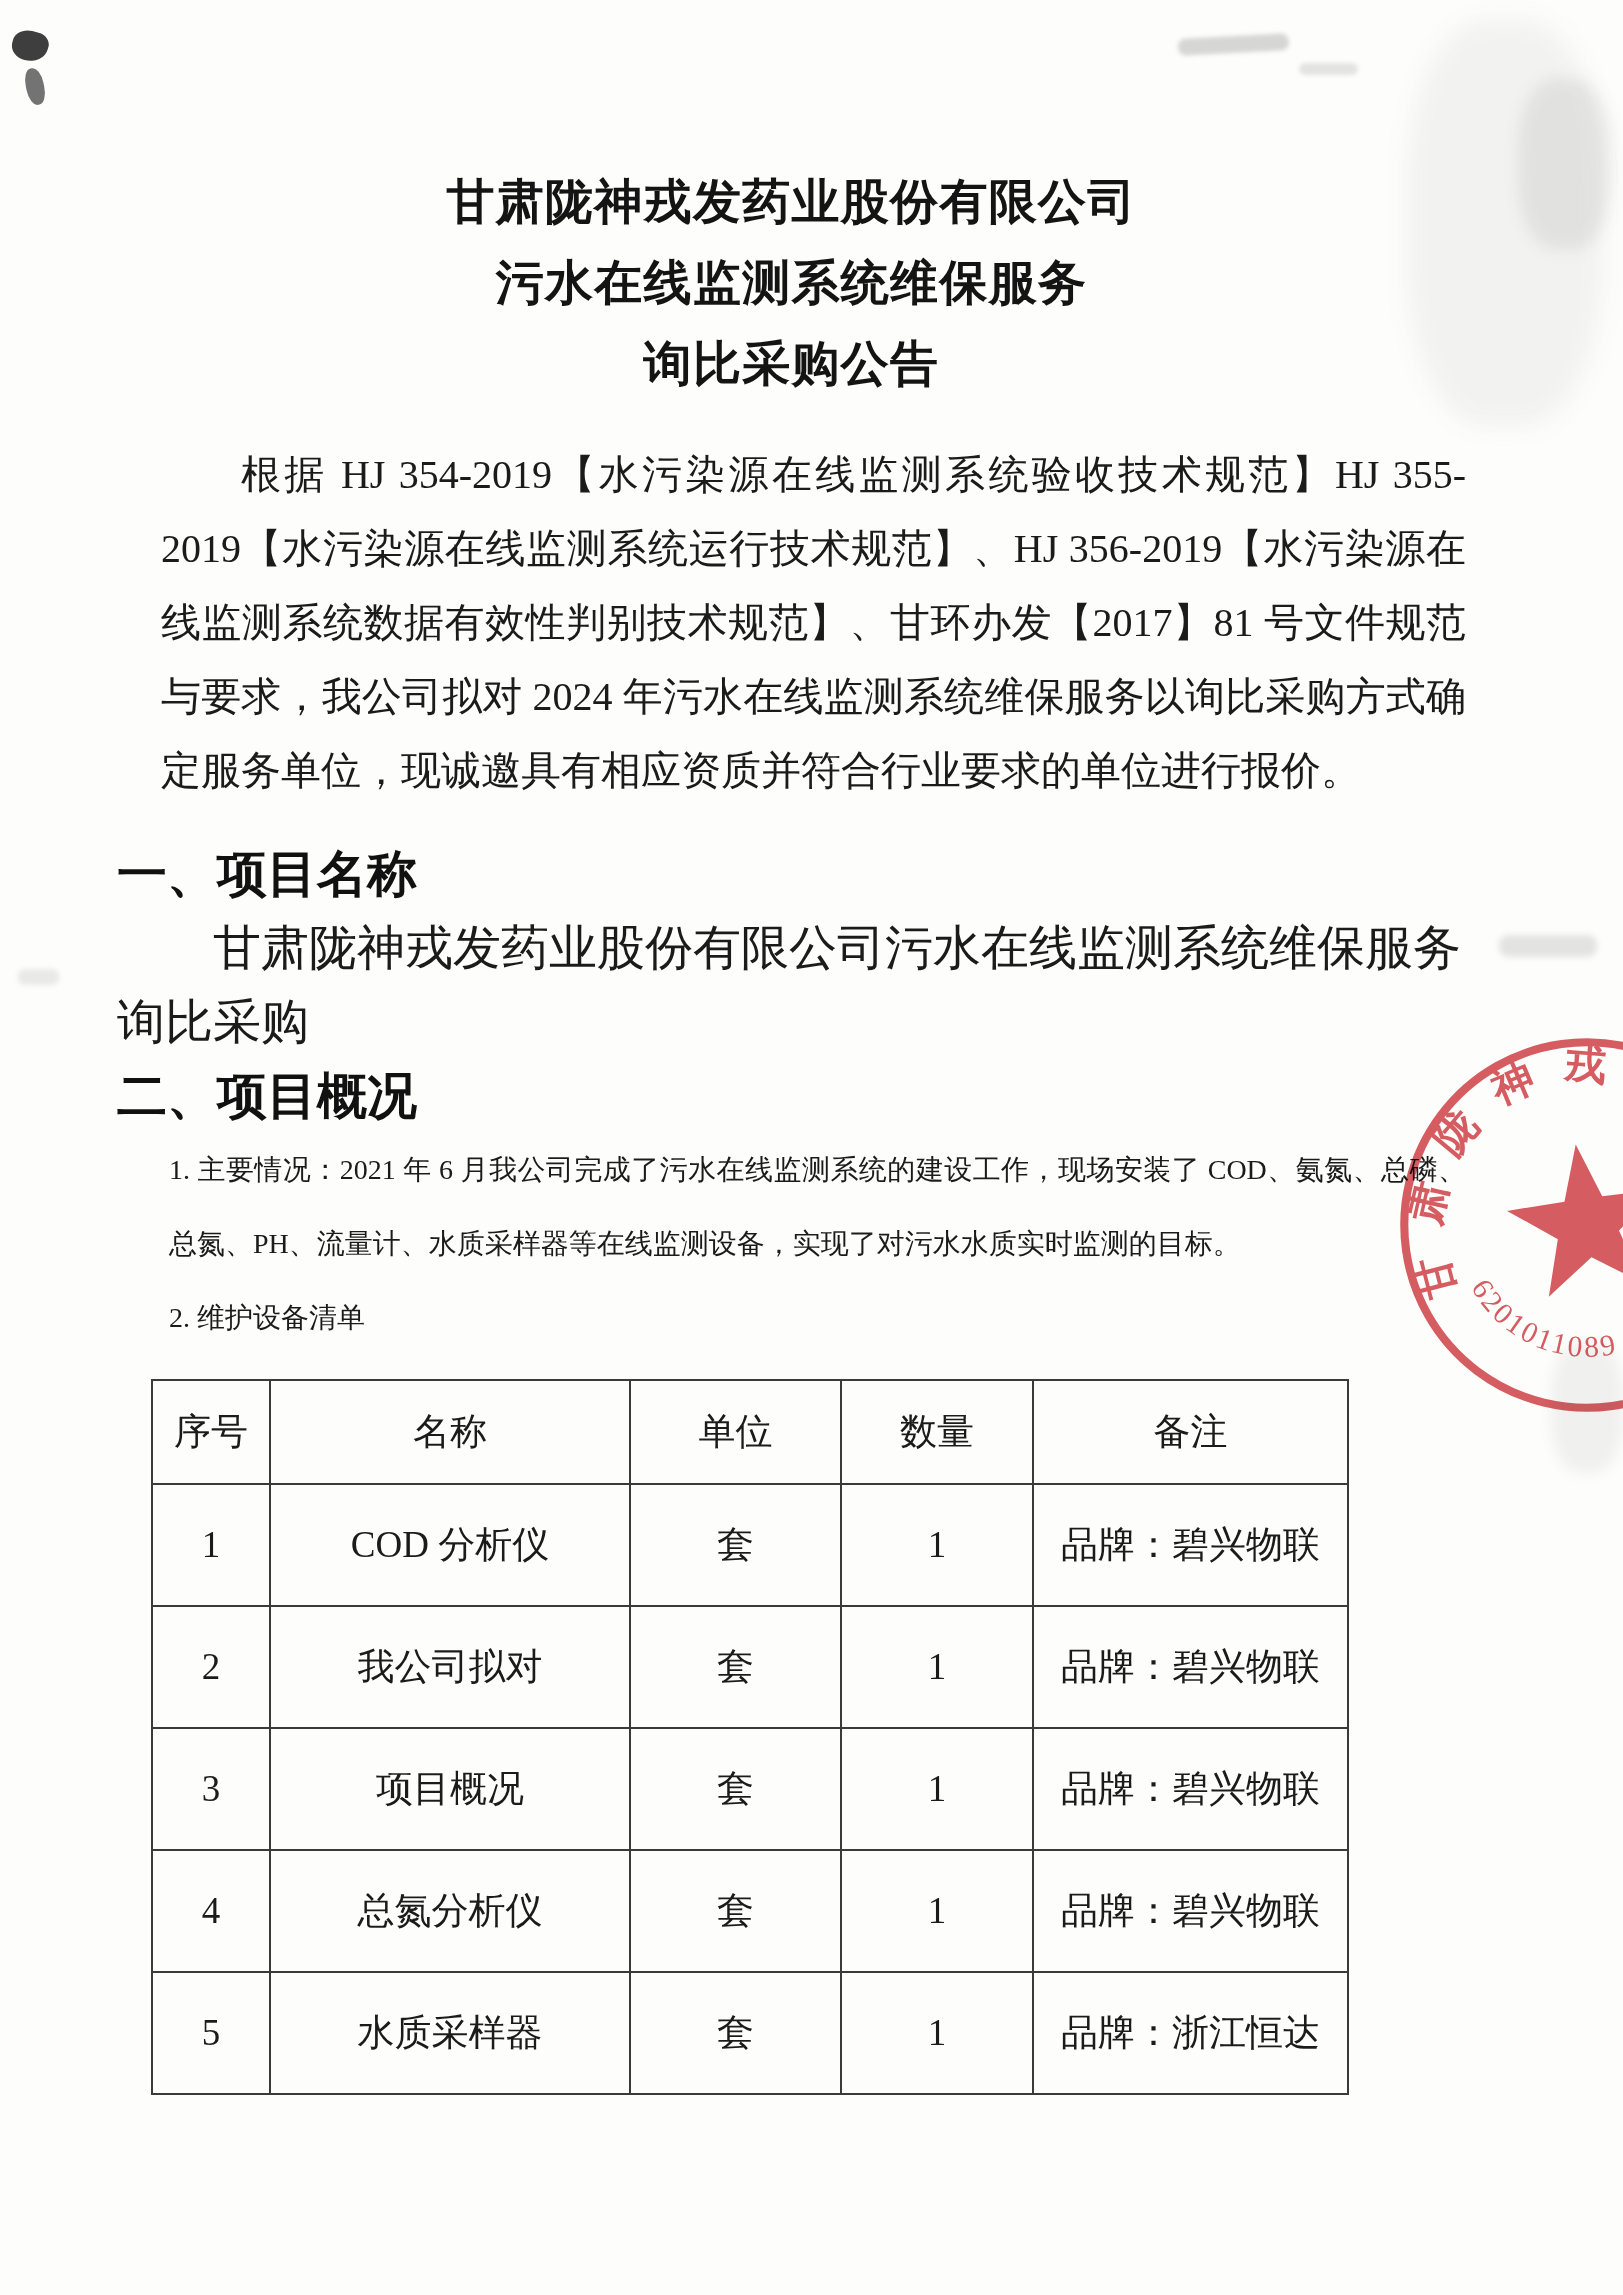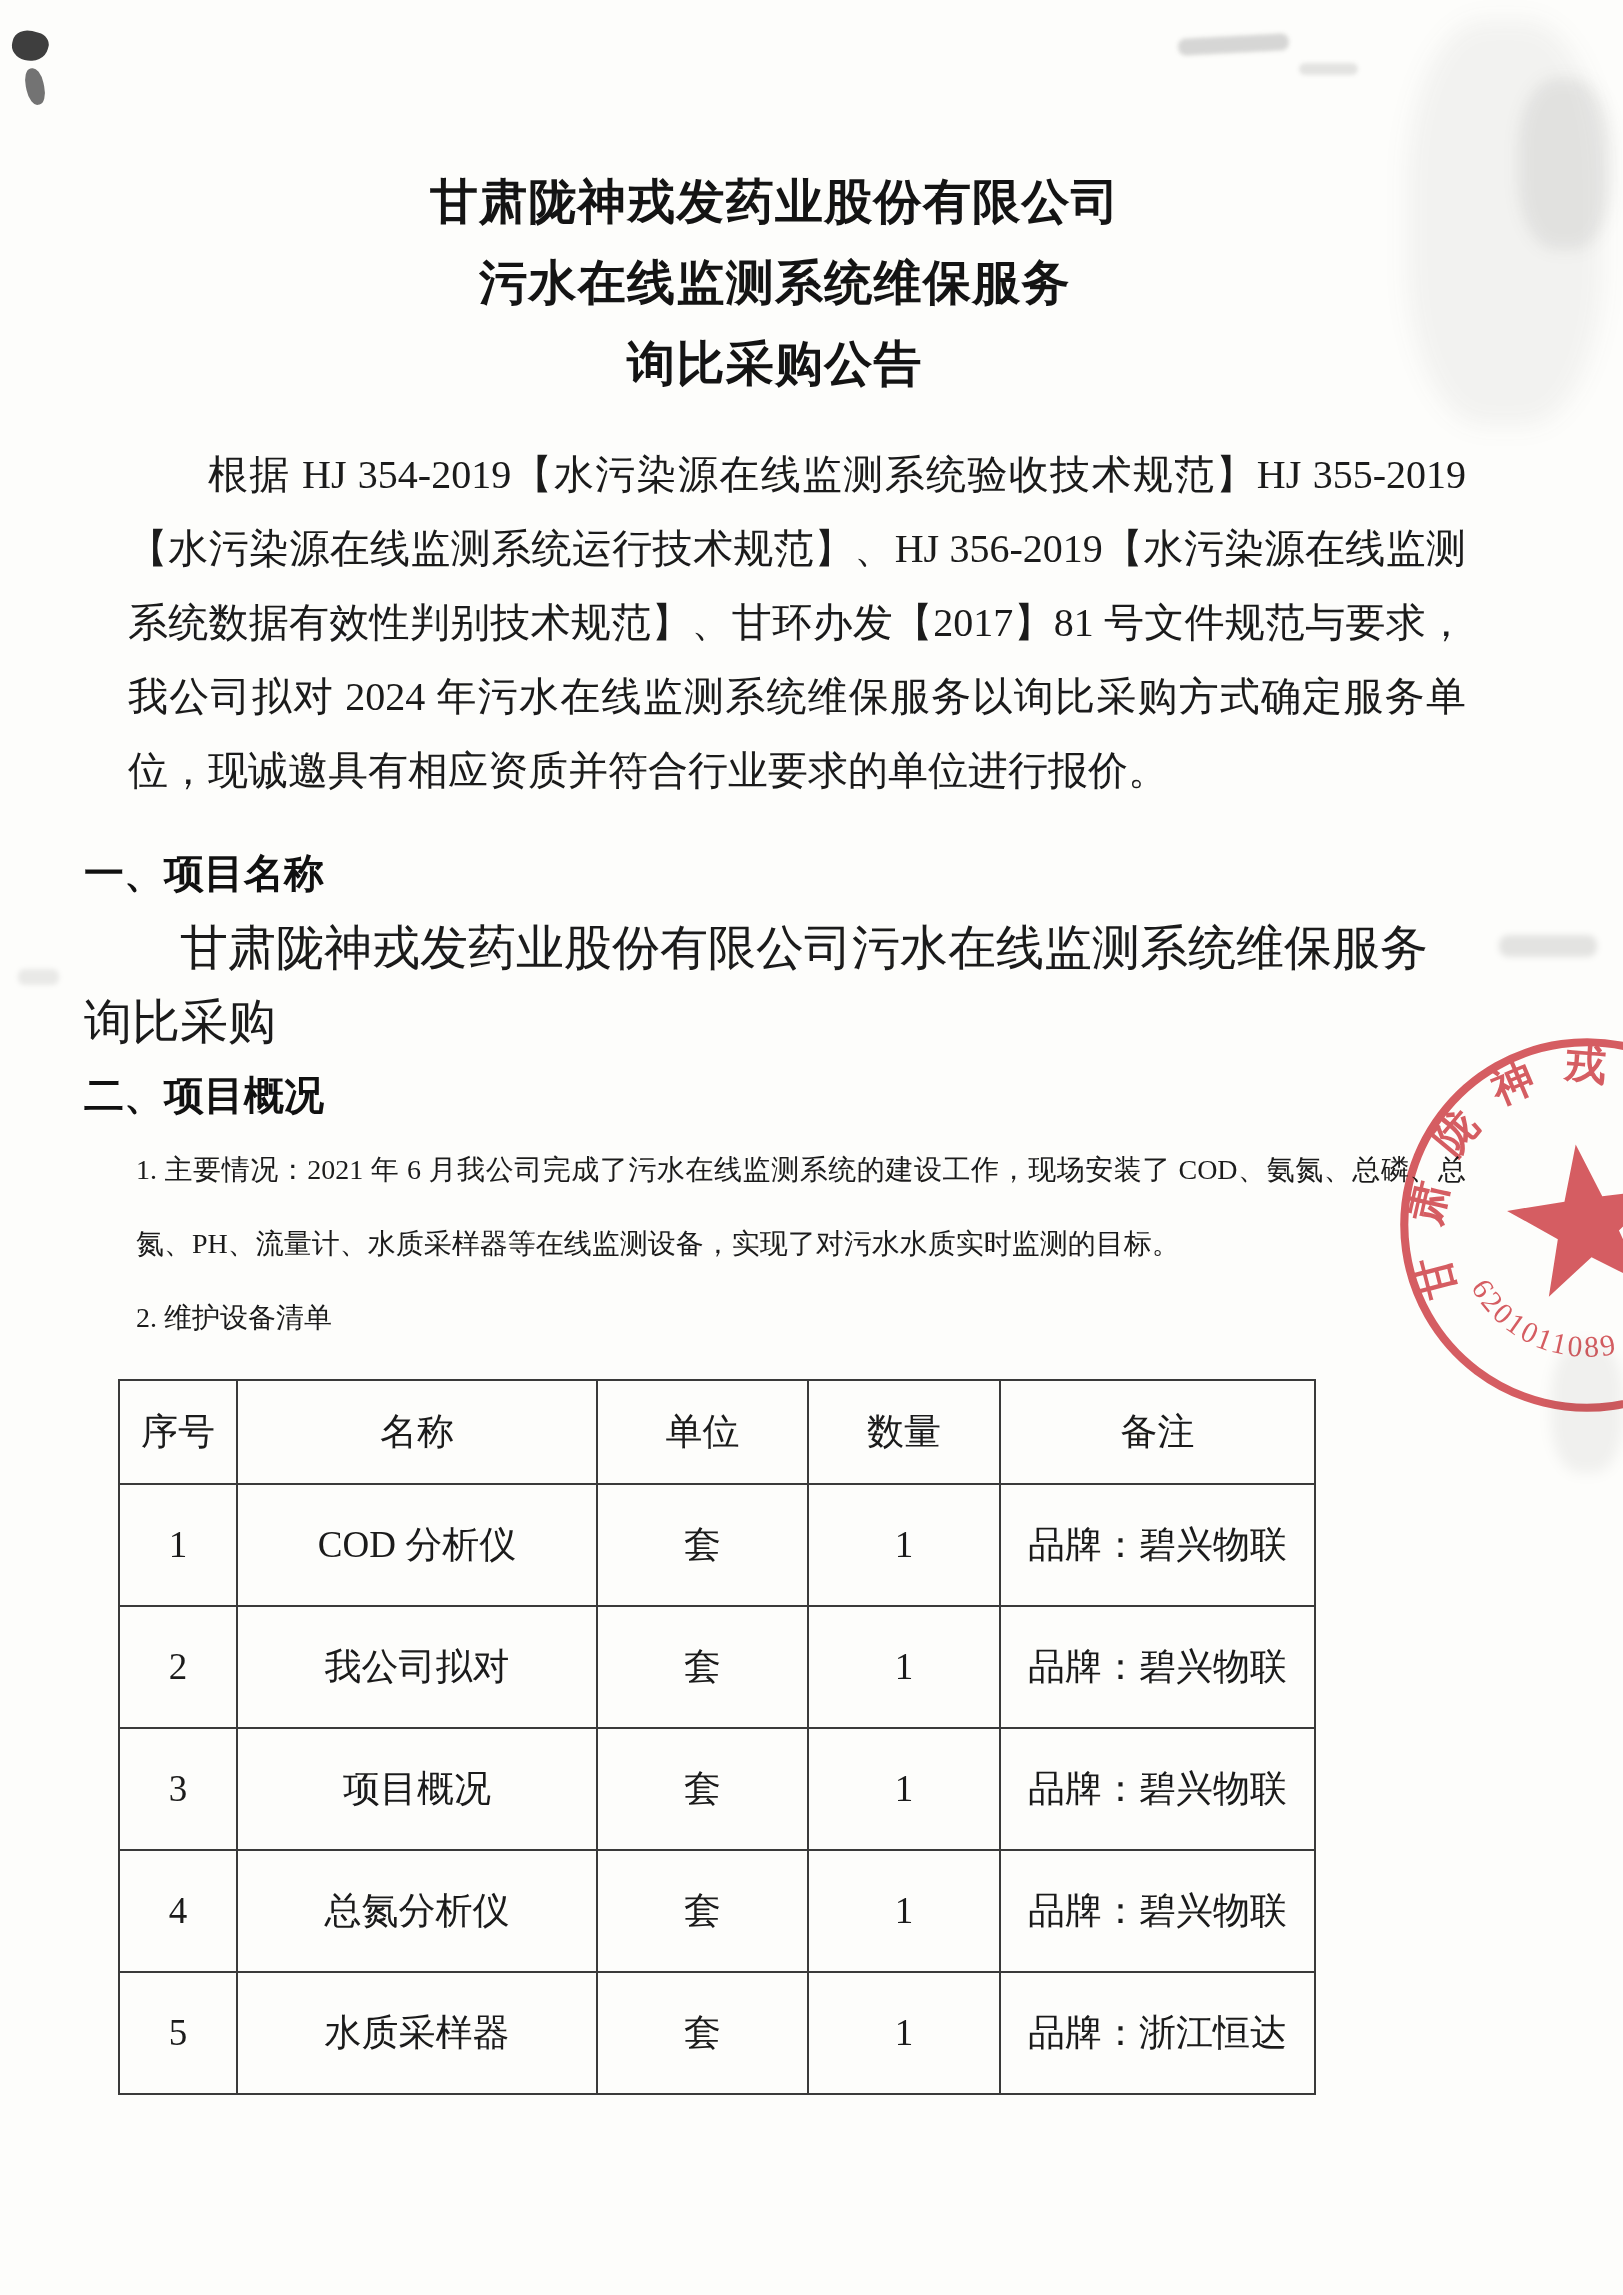--- a/index.html
+++ b/index.html
@@ -10,38 +10,38 @@
     position:relative;
     width:1623px; height:2295px;
     background:#fdfdfb;
     overflow:hidden;
     color:#1b1b1b;
   }
 
   .content {
     position:relative;
     z-index:2;
-    padding:161px 157px 0 84px;
+    padding:161px 157px 0 117px;
   }
 
   .title-block { text-align:center; margin-bottom:34px; }
   .title-line {
     font-size:48px; font-weight:700; line-height:81px;
     letter-spacing:1.3px; color:#141414;
   }
 
   .intro {
     font-size:40px; line-height:74px;
     text-indent:2em; text-align:justify;
     margin-bottom:29px;
     margin-left:44px;
   }
 
   .sec-heading {
-    font-size:40px; font-weight:700; line-height:74px;
+    font-size:50px; font-weight:700; line-height:74px;
     color:#111;
   }
   .sec-body {
     font-size:48px; line-height:74px; text-indent:2em;
   }
   .sec-item {
     font-size:28px; line-height:74px;
     margin-left:52px; text-align:justify;
   }
   .sec-item.last { margin-bottom:23.6px; }

